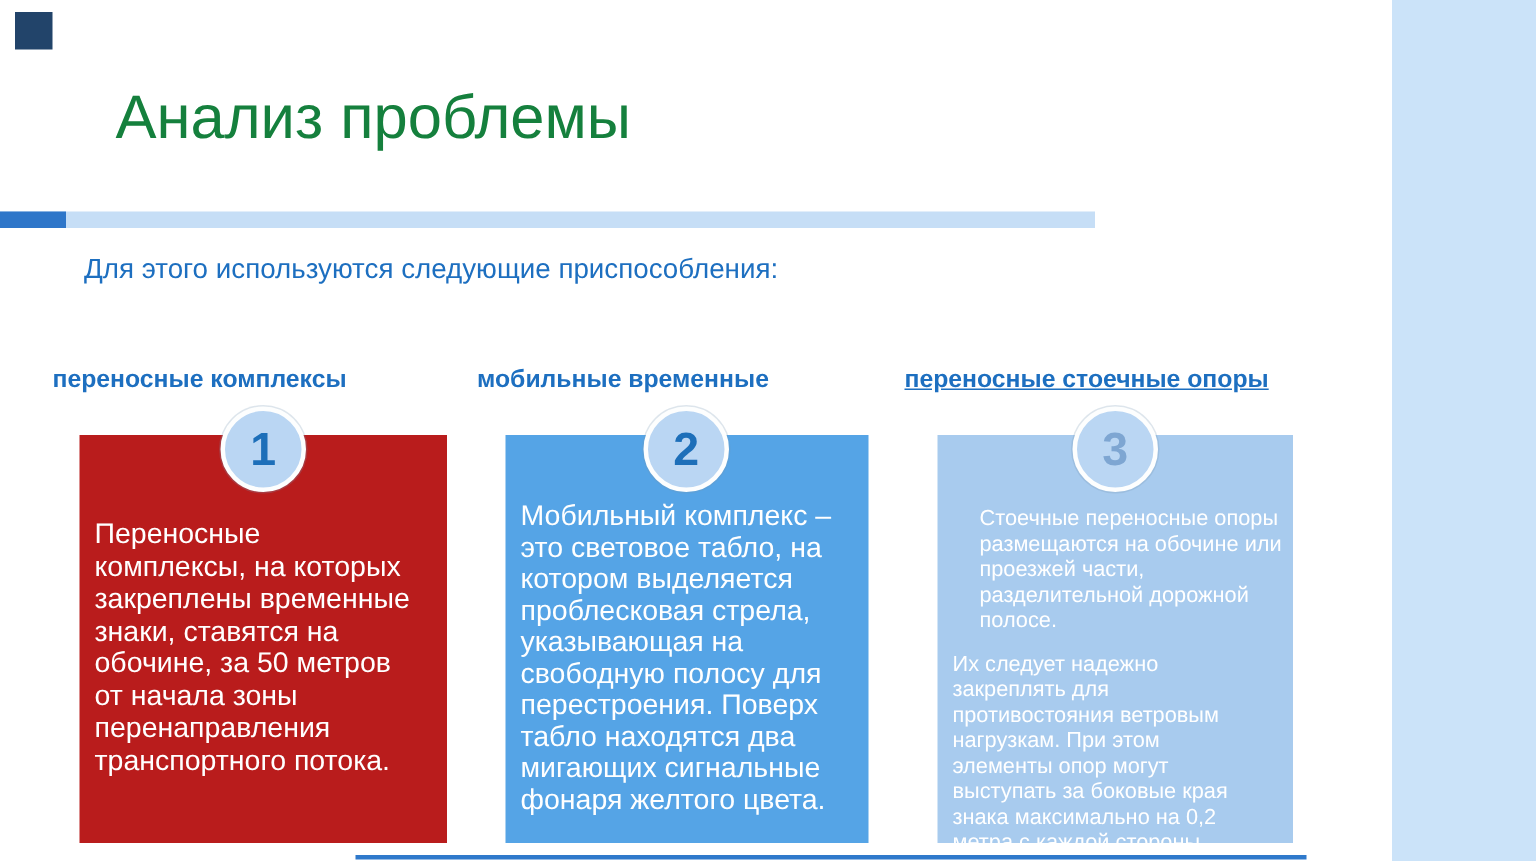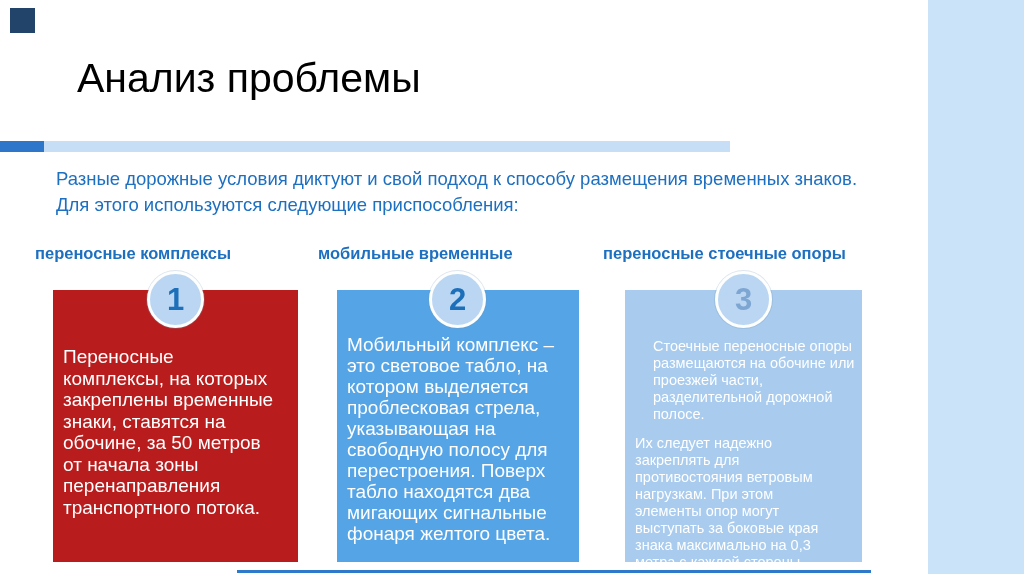--- a/index.html
+++ b/index.html
@@ -3,33 +3,33 @@
 <meta charset="utf-8">
 <style>
   html,body{margin:0;padding:0;background:#ffffff;}
   .slide{
     position:relative;width:1024px;height:574px;background:#ffffff;overflow:hidden;
     font-family:"Liberation Sans", sans-serif;
   }
   .corner-square{position:absolute;left:10px;top:8px;width:25px;height:25px;background:#22446a;}
   .title{
     position:absolute;left:77px;top:55px;margin:0;
-    font-size:41px;font-weight:400;color:#000000;letter-spacing:0px;white-space:nowrap;
+    font-size:41px;font-weight:400;color:#15803d;letter-spacing:0px;white-space:nowrap;
   }
   .underline-light{position:absolute;left:0;top:141px;width:730px;height:11px;background:#c6def6;}
   .underline-dark{position:absolute;left:0;top:141px;width:44px;height:11px;background:#2e76c9;}
   .intro{position:absolute;left:56px;top:166px;width:860px;color:#1d6fc0;font-size:18.5px;line-height:25.5px;}
   .intro div{white-space:nowrap;}
   .col-header{
     position:absolute;top:244px;width:280px;
     color:#1d6fc0;font-size:16.5px;font-weight:700;white-space:nowrap;
   }
   .col-header.h1{left:35px;}
   .col-header.h2{left:318px;}
-  .col-header.h3{left:603px;}
+  .col-header.h3{left:603px;text-decoration:underline;}
   .card{position:absolute;top:290px;height:272px;box-sizing:border-box;}
   .card.c1{left:53px;width:245px;background:#b91c1c;}
   .card.c2{left:337px;width:242px;background:#55a4e6;}
   .card.c3{left:625px;width:237px;background:#a8cbee;}
   .card p{
     margin:0;color:#ffffff;white-space:pre-line;
     padding-left:10px;padding-right:6px;
   }
   .card.c1 p{font-size:19px;line-height:21.5px;}
   .card.c2 p{font-size:19px;line-height:21px;}
@@ -57,21 +57,20 @@
 <div class="slide">
 
   <div class="corner-square"></div>
 
   <h1 class="title">Анализ проблемы</h1>
 
   <div class="underline-light"></div>
   <div class="underline-dark"></div>
 
   <div class="intro">
-    <div>Разные дорожные условия диктуют и свой подход к способу размещения временных знаков.</div>
     <div>Для этого используются следующие приспособления:</div>
   </div>
 
   <div class="col-header h1">переносные комплексы</div>
   <div class="col-header h2">мобильные временные</div>
   <div class="col-header h3">переносные стоечные опоры</div>
 
   <div class="card c1">
     <p class="pad">Переносные
 комплексы, на которых
@@ -99,21 +98,21 @@
 размещаются на обочине или
 проезжей части,
 разделительной дорожной
 полосе.</p>
     <p>Их следует надежно
 закреплять для
 противостояния ветровым
 нагрузкам. При этом
 элементы опор могут
 выступать за боковые края
-знака максимально на 0,3
+знака максимально на 0,2
 метра с каждой стороны.</p>
   </div>
 
   <div class="num-circle n1">
     <span>1</span>
   </div>
   <div class="num-circle n2">
     <span>2</span>
   </div>
   <div class="num-circle n3">

